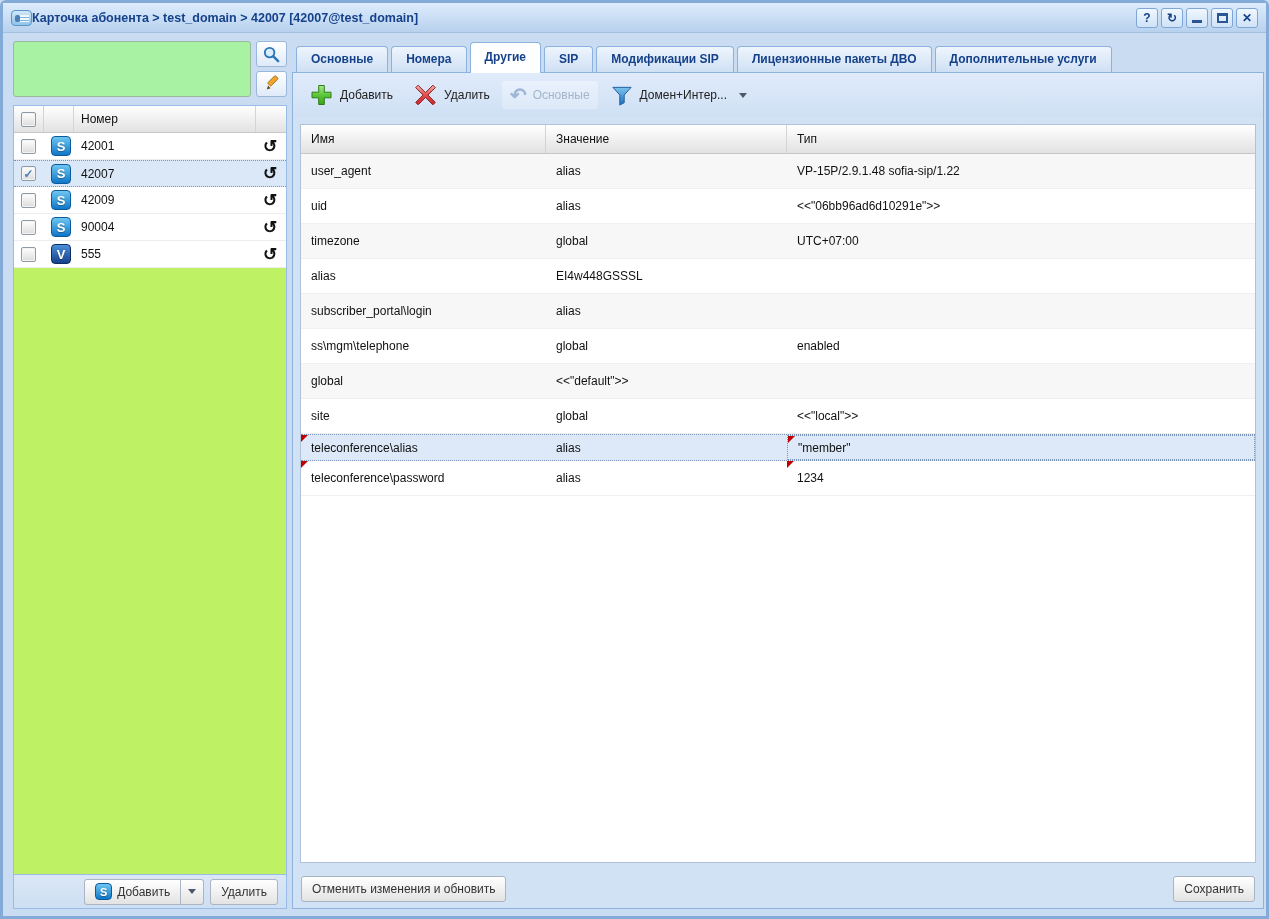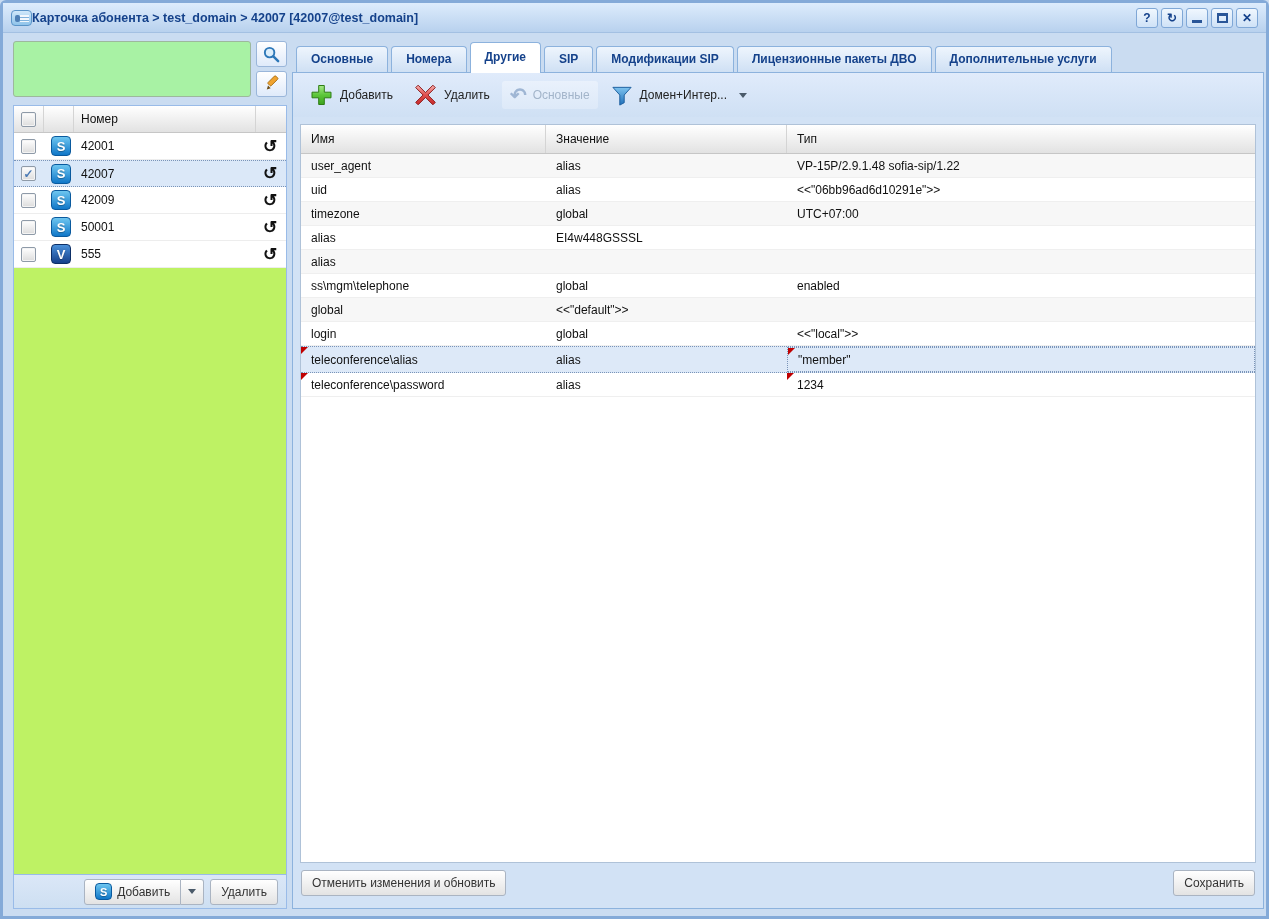--- a/index.html
+++ b/index.html
@@ -142,29 +142,29 @@
     font-family: "Liberation Sans", sans-serif;
   }
   .tbtn.disabled { color: #a3b5ca; background: linear-gradient(#e9f1fc, #dde9f8); border-radius: 3px; }
   .undo-glyph { font-size: 20px; line-height: 1; color: #9fb6d4; font-weight: bold; }
   .main-content { flex: 1 1 auto; padding: 7px; }
   .grid-wrap { width: 100%; height: 100%; background: #fca5a5; border: 1px solid #afc2d8; display: flex; flex-direction: column; overflow: hidden; }
   .ghead { display: grid; grid-template-columns: 245px 241px 1fr; flex: 0 0 29px;
     background: linear-gradient(#ffffff, #e2e2e2); border-bottom: 1px solid #c6c6c6; }
   .gh { display: flex; align-items: center; padding-left: 10px; border-right: 1px solid #d4d4d4; color: #111; }
   .gh:last-child { border-right: none; }
-  .grow { display: grid; grid-template-columns: 245px 241px 1fr; height: 24px; border-bottom: 1px solid #efefef; background: #fff; }
+  .grow { display: grid; grid-template-columns: 245px 241px 1fr; height: 35px; border-bottom: 1px solid #efefef; background: #fff; }
   .grow:nth-child(even) { background: #f7f7f7; }
   .grow.selected { background: #dde9f8; border-top: 1px dotted #7a94b8; border-bottom: 1px dotted #7a94b8; height: 27px; }
   .gc { display: flex; align-items: center; padding-left: 10px; position: relative; color: #111; white-space: nowrap; overflow: hidden; }
   .grow.selected .gc.focus-cell { border: 1px dotted #7a94b8; }
   .marker { position: absolute; top: 0; left: 0; width: 0; height: 0;
     border-top: 7px solid #c00000; border-right: 7px solid transparent; }
   .gbody-fill { flex: 1 1 auto; background: #fff; }
-  .main-footer { flex: 0 0 38px; display: flex; align-items: flex-start; justify-content: space-between; padding: 0 8px; }
+  .main-footer { flex: 0 0 38px; display: flex; align-items: center; justify-content: space-between; padding: 0 8px; }
 
   svg { display: block; }
 </style>
 </head>
 <body>
 
 <div class="window">
 
   <div class="titlebar">
     <span class="title-icon"></span>
@@ -246,21 +246,21 @@
             <span class="history-icon">↺</span>
           </span>
       </div>
       <div class="srow">
         <span class="scell">
             <span class="checkbox"></span>
           </span>
         <span class="scell">
             <span class="badge">S</span>
           </span>
-        <span class="scell num">50001</span>
+        <span class="scell num">90004</span>
         <span class="scell">
             <span class="history-icon">↺</span>
           </span>
       </div>
       <div class="srow">
         <span class="scell">
             <span class="checkbox"></span>
           </span>
         <span class="scell">
             <span class="badge v">V</span>
@@ -365,33 +365,34 @@
           <div class="grow">
             <span class="gc">timezone</span>
             <span class="gc">global</span>
             <span class="gc">UTC+07:00</span>
           </div>
           <div class="grow">
             <span class="gc">alias</span>
             <span class="gc">EI4w448GSSSL</span>
           </div>
           <div class="grow">
+            <span class="gc">subscriber_portal\login</span>
             <span class="gc">alias</span>
           </div>
           <div class="grow">
             <span class="gc">ss\mgm\telephone</span>
             <span class="gc">global</span>
             <span class="gc">enabled</span>
           </div>
           <div class="grow">
             <span class="gc">global</span>
             <span class="gc">&lt;&lt;"default"&gt;&gt;</span>
           </div>
           <div class="grow">
-            <span class="gc">login</span>
+            <span class="gc">site</span>
             <span class="gc">global</span>
             <span class="gc">&lt;&lt;"local"&gt;&gt;</span>
           </div>
           <div class="grow selected">
             <span class="gc">
                 <span class="marker"></span>
                 <span>teleconference\alias</span>
               </span>
             <span class="gc">alias</span>
             <span class="gc focus-cell">

